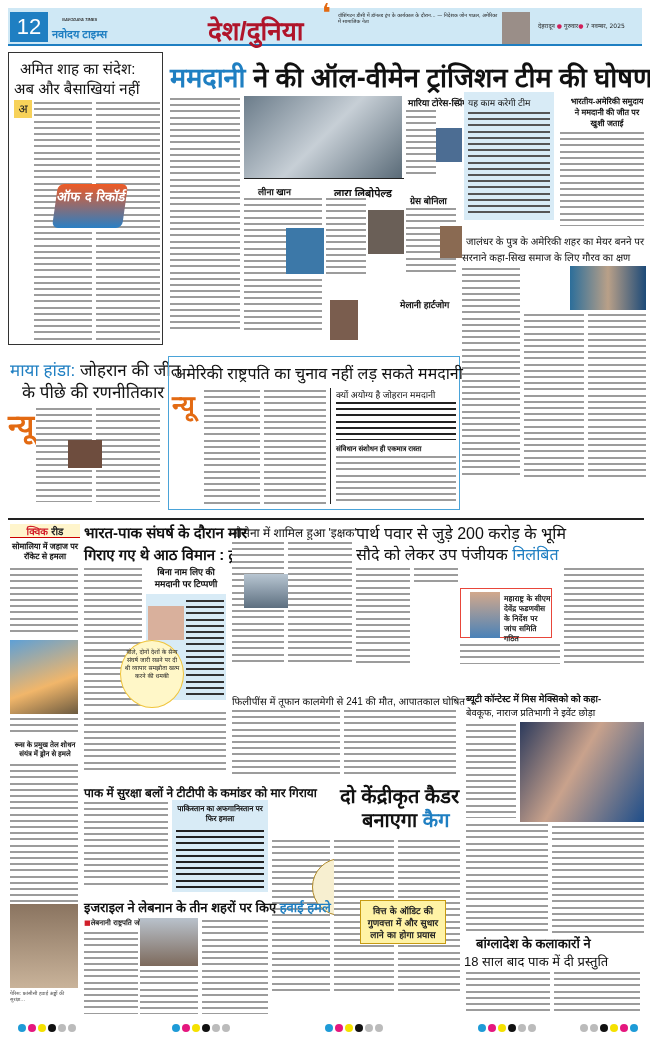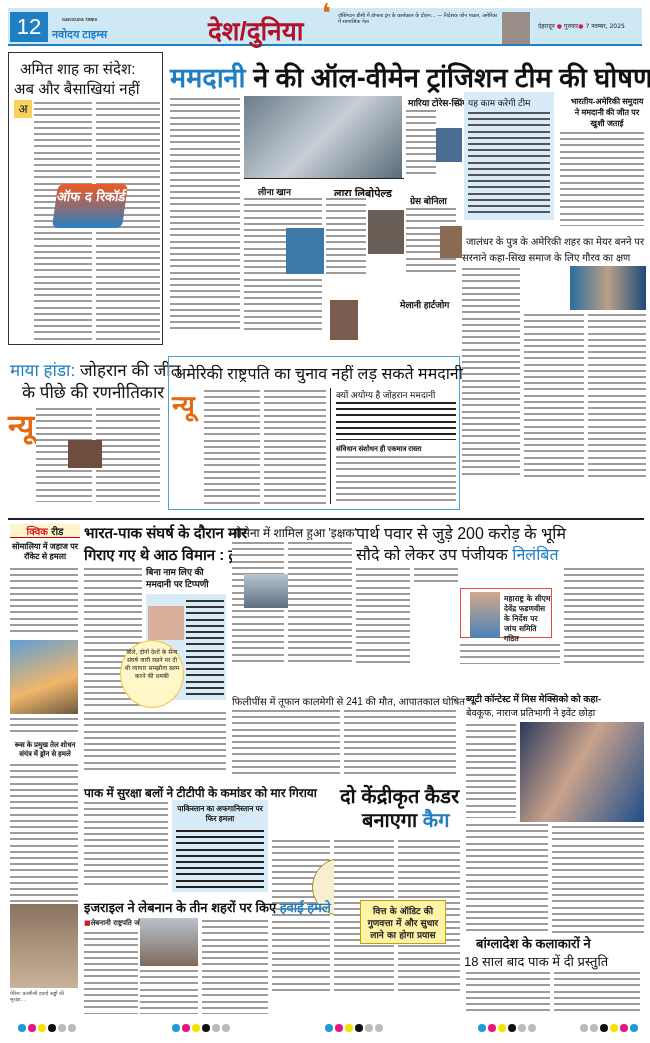--- a/index.html
+++ b/index.html
@@ -122,21 +122,21 @@
 <div class="photo" style="left:10px;top:640px;width:68px;height:74px;background:linear-gradient(160deg,#5ea0d6,#f1b66a 60%,#6b5a40)"></div>
 <div class="col textfill" style="left:10px;top:716px;width:68px;height:18px"></div>
 <div class="hl" style="left:10px;top:740px;font-size:7px;white-space:normal;width:70px;text-align:center;line-height:9px">रूस के प्रमुख तेल शोधन संयंत्र में ड्रोन से हमले</div>
 <div class="col textfill" style="left:10px;top:762px;width:68px;height:140px"></div>
 <div class="photo" style="left:10px;top:904px;width:68px;height:84px;background:linear-gradient(#8a7460,#c9b39a)"></div>
 <div class="col" style="left:10px;top:990px;width:68px;height:20px;font-size:5px">पेरिस: फ्रांसीसी हवाई अड्डों की सुरक्षा...</div>
 
 <div class="hl" style="left:84px;top:522px;font-size:15px">भारत-पाक संघर्ष के दौरान मार</div>
 <div class="hl" style="left:84px;top:544px;font-size:15px">गिराए गए थे आठ विमान : ट्रंप</div>
 <div class="col textfill" style="left:84px;top:566px;width:58px;height:206px"></div>
-<div class="hl" style="left:146px;top:566px;font-size:9px;white-space:normal;width:80px;line-height:12px;">बिना नाम लिए की ममदानी पर टिप्पणी</div>
+<div class="hl" style="left:146px;top:566px;font-size:9px;white-space:normal;width:80px;line-height:12px;text-align:center">बिना नाम लिए की ममदानी पर टिप्पणी</div>
 <div class="lightbox" style="left:146px;top:594px;width:80px;height:106px"></div>
 <div class="photo" style="left:148px;top:606px;width:36px;height:34px;background:#d9b09c"></div>
 <div class="col textfill" style="left:186px;top:598px;width:38px;height:100px;background:repeating-linear-gradient(#d8ebf6 0 2px,#333 2px 4px,#d8ebf6 4px 6.2px)"></div>
 <div class="circle" style="left:120px;top:640px;width:64px;height:68px"></div>
 <div style="position:absolute;left:124px;top:648px;width:56px;font-size:6px;line-height:8px;text-align:center">बोले, दोनों देशों के सैन्य संघर्ष जारी रखने पर दी थी व्यापार समझौता खत्म करने की धमकी</div>
 <div class="col textfill" style="left:84px;top:710px;width:142px;height:62px"></div>
 
 <div class="hl" style="left:232px;top:524px;font-size:12px;font-weight:normal">नौसेना में शामिल हुआ 'इक्षक'</div>
 <div class="col textfill" style="left:232px;top:540px;width:52px;height:124px"></div>
 <div class="photo" style="left:244px;top:574px;width:44px;height:34px;background:linear-gradient(#b8c6d2,#5d6f80)"></div>

